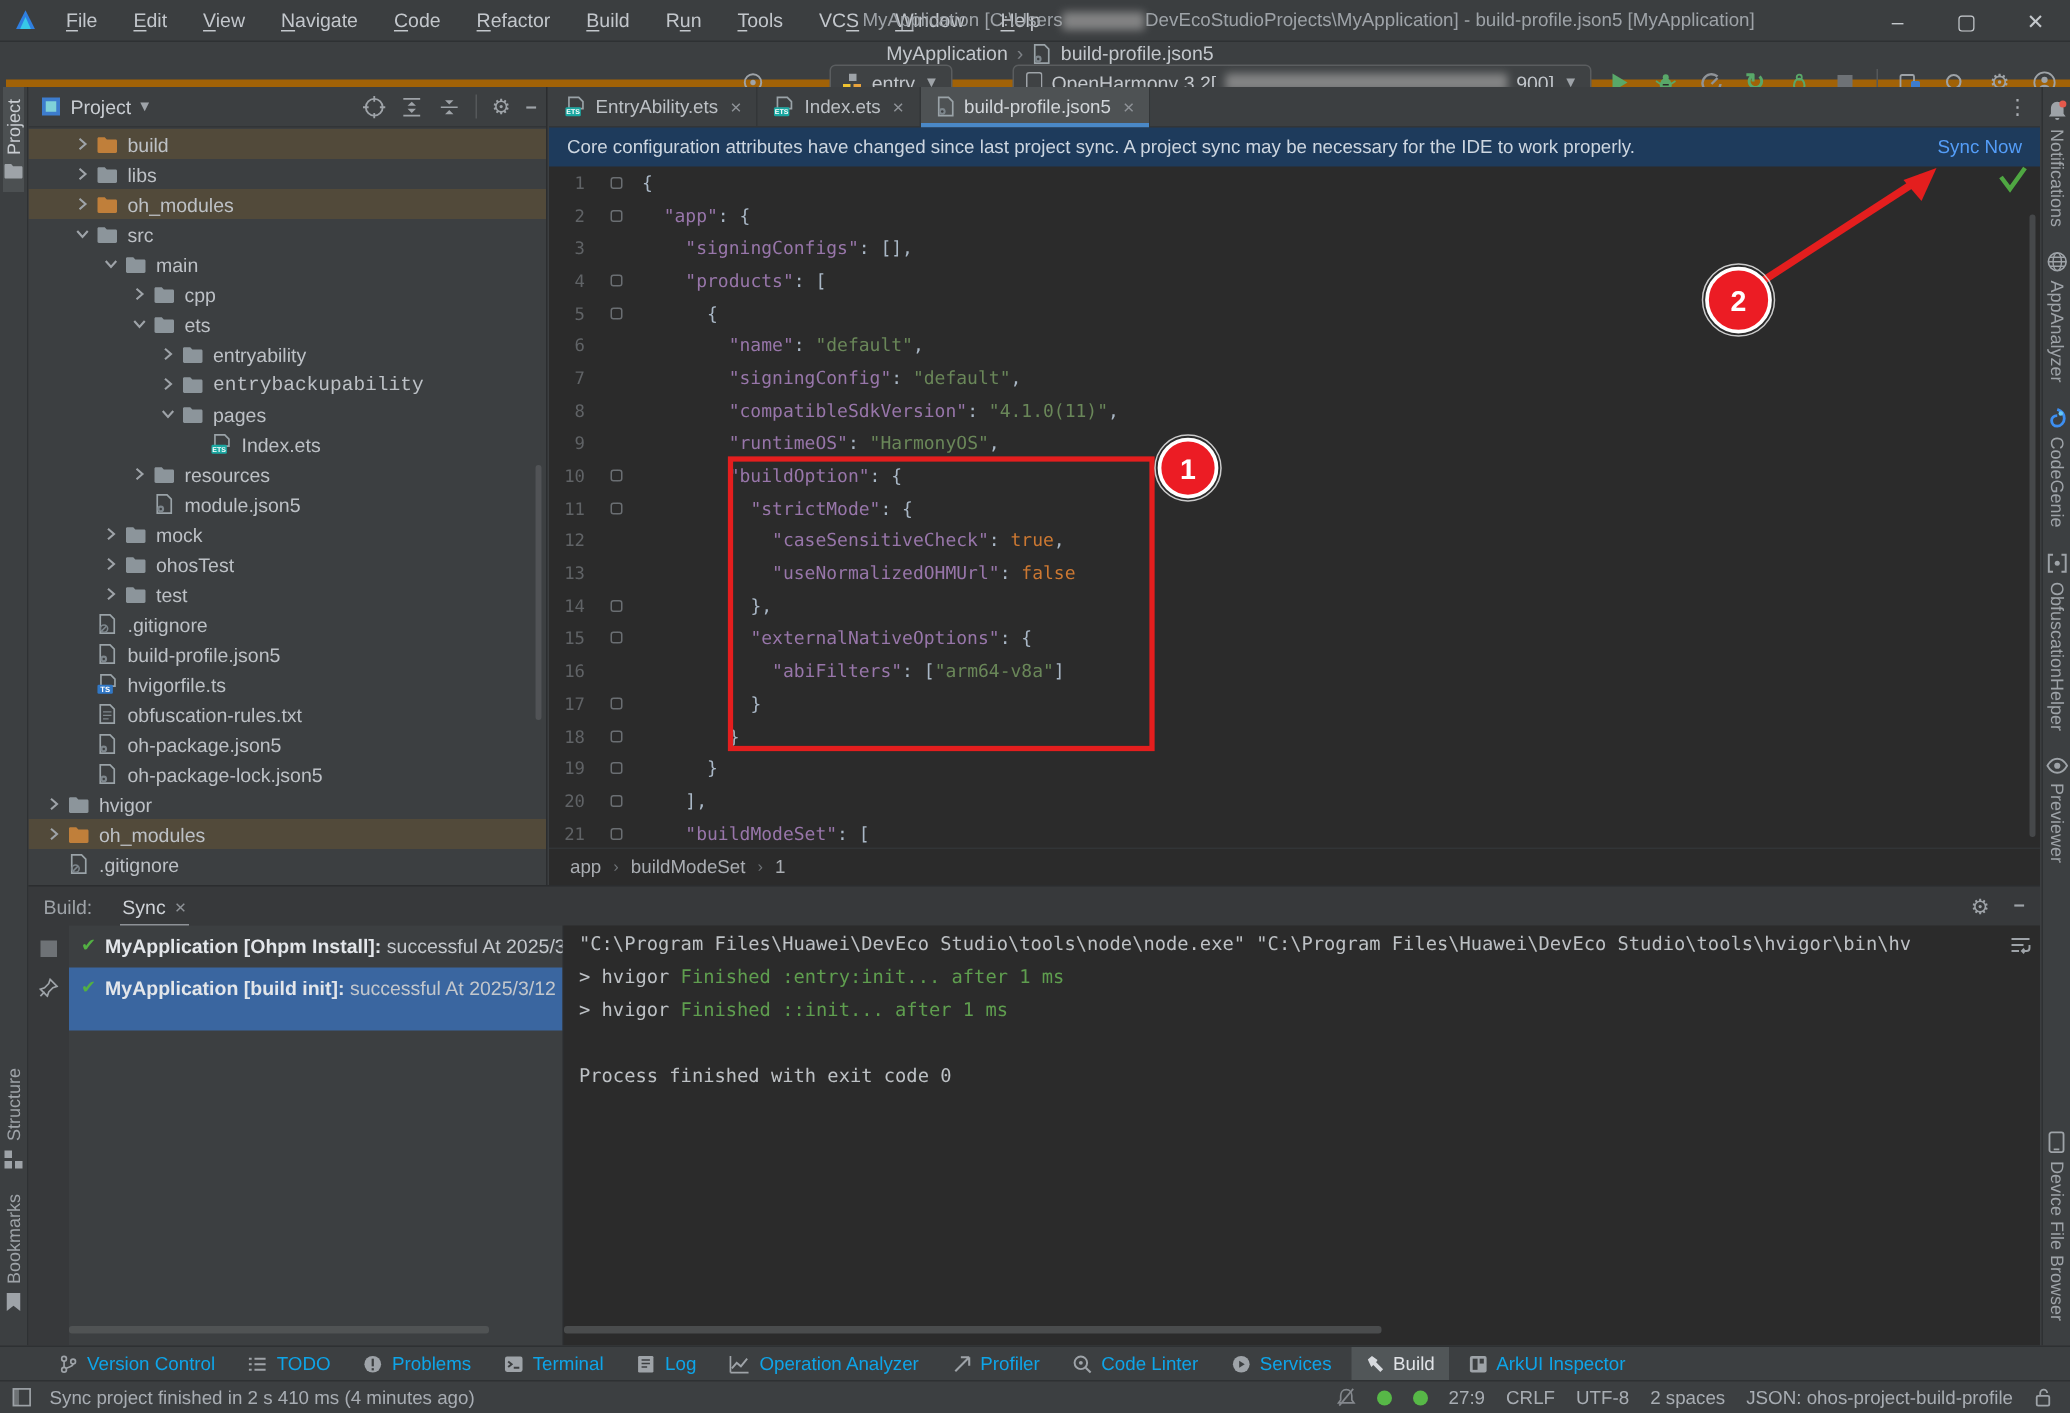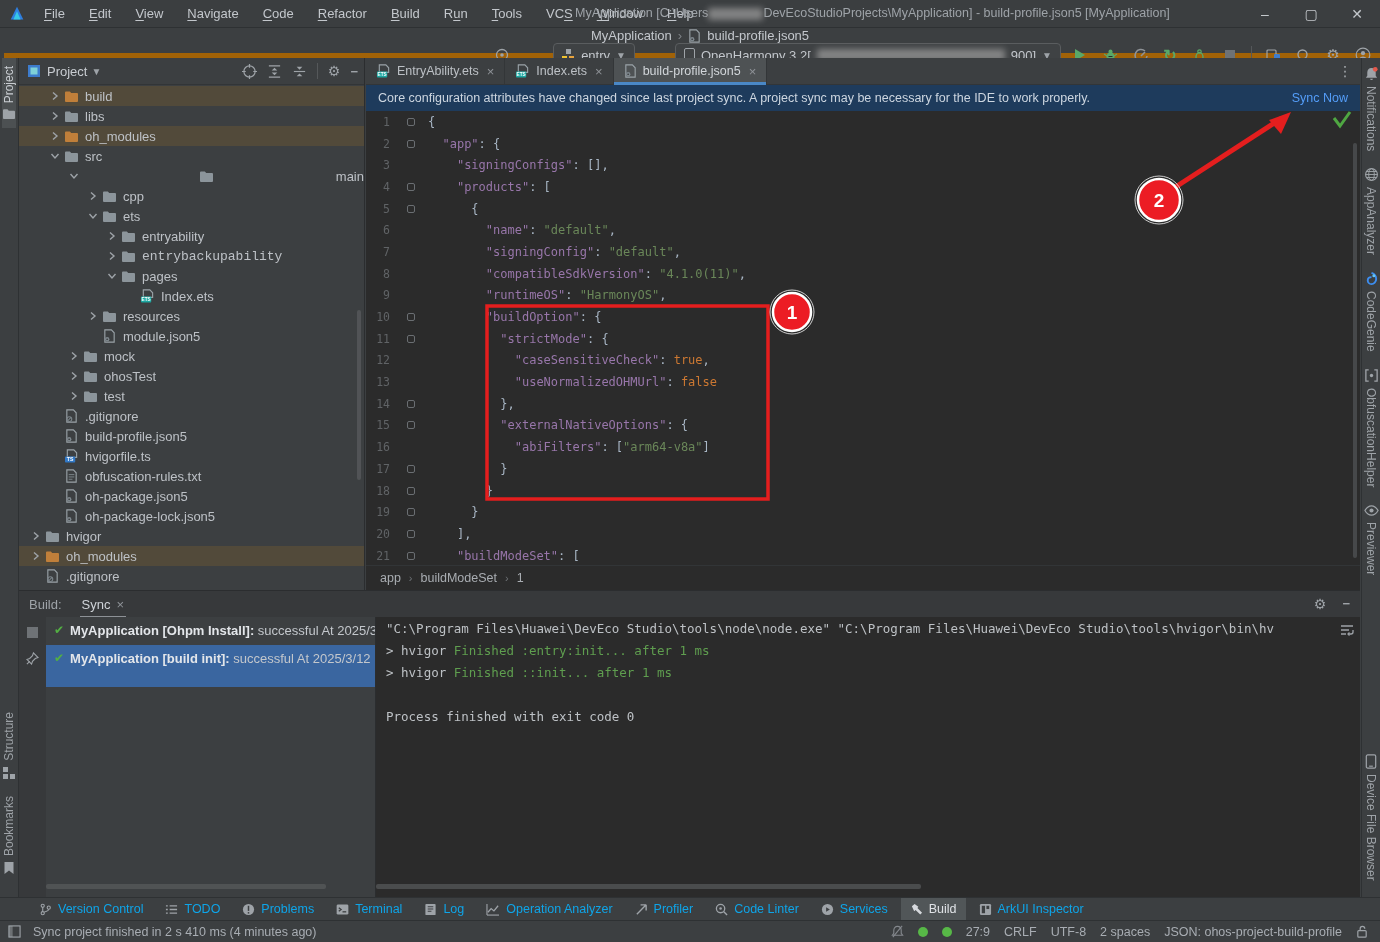--- a/index.html
+++ b/index.html
@@ -340,21 +340,21 @@
                 <path d="M1.5 3l3.5 4 3.5-4" fill="none" stroke="#9ea3a8" stroke-width="1.4"></path>
               </svg>
             </span>
             <span class="tree-ico">
               <svg width="15" height="13" viewBox="0 0 16 14">
                 <path d="M1 2.6c0-.6.4-1 1-1h4.2l1.5 1.7H14c.6 0 1 .4 1 1v7.6c0 .6-.4 1-1 1H2c-.6 0-1-.4-1-1z" fill="#8c959b"></path>
               </svg>
             </span>
             <span>src</span>
           </div>
-          <div class="tree-row" style="padding-left: 46px; justify-content: space-between;">
+          <div class="tree-row" style="padding-left: 46px;">
             <span class="chev">
               <svg width="10" height="10" viewBox="0 0 10 10">
                 <path d="M1.5 3l3.5 4 3.5-4" fill="none" stroke="#9ea3a8" stroke-width="1.4"></path>
               </svg>
             </span>
             <span class="tree-ico">
               <svg width="15" height="13" viewBox="0 0 16 14">
                 <path d="M1 2.6c0-.6.4-1 1-1h4.2l1.5 1.7H14c.6 0 1 .4 1 1v7.6c0 .6-.4 1-1 1H2c-.6 0-1-.4-1-1z" fill="#8c959b"></path>
               </svg>
             </span>

